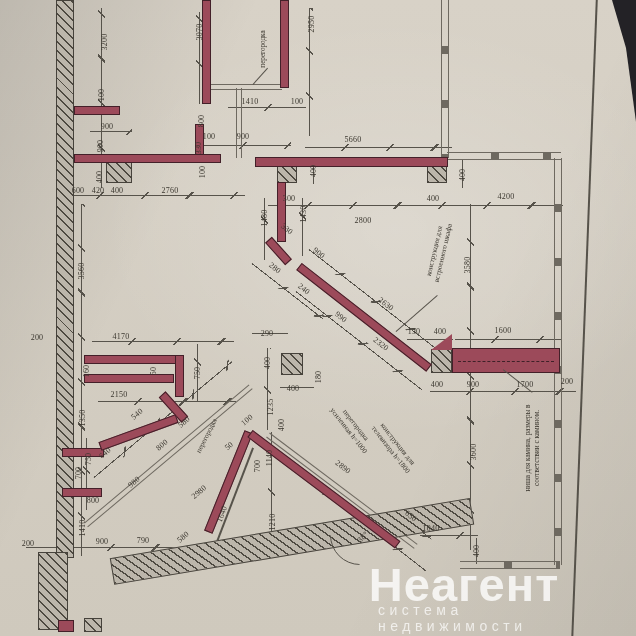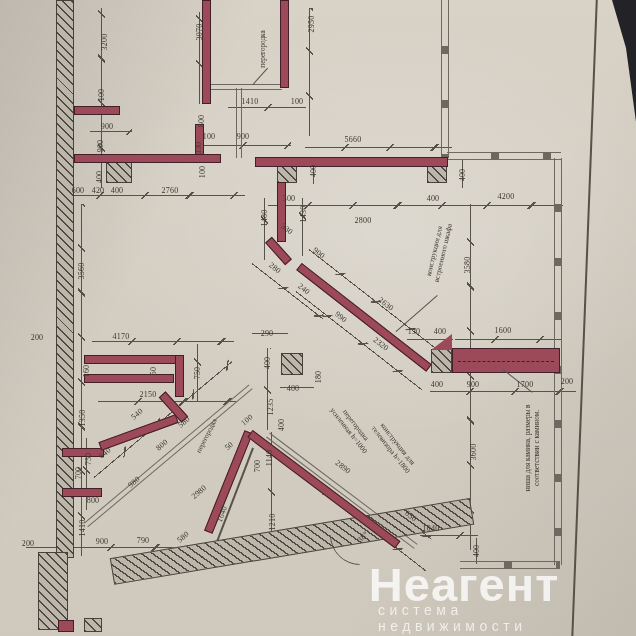--- a/index.html
+++ b/index.html
@@ -184,21 +184,21 @@
       <span class="dim" style="left: 121px; top: 336px; transform: translate(-50%, -50%) rotate(0deg);">4170</span>
       <span class="dim" style="left: 267px; top: 333px; transform: translate(-50%, -50%) rotate(0deg);">290</span>
       <span class="dim" style="left: 267px; top: 363px; transform: translate(-50%, -50%) rotate(-90deg);">400</span>
       <span class="dim" style="left: 293px; top: 388px; transform: translate(-50%, -50%) rotate(0deg);">400</span>
       <span class="dim" style="left: 318px; top: 377px; transform: translate(-50%, -50%) rotate(-90deg);">180</span>
       <span class="dim" style="left: 270px; top: 407px; transform: translate(-50%, -50%) rotate(-90deg);">1235</span>
       <span class="dim" style="left: 281px; top: 425px; transform: translate(-50%, -50%) rotate(-90deg);">400</span>
       <span class="dim" style="left: 86px; top: 371px; transform: translate(-50%, -50%) rotate(-90deg);">160</span>
       <span class="dim" style="left: 153px; top: 371px; transform: translate(-50%, -50%) rotate(-90deg);">50</span>
       <span class="dim" style="left: 197px; top: 373px; transform: translate(-50%, -50%) rotate(-90deg);">750</span>
-      <span class="dim" style="left: 119px; top: 394px; transform: translate(-50%, -50%) rotate(0deg); margin-left: 29px;">2150</span>
+      <span class="dim" style="left: 119px; top: 394px; transform: translate(-50%, -50%) rotate(0deg);">2150</span>
       <span class="dim" style="left: 82px; top: 418px; transform: translate(-50%, -50%) rotate(-90deg);">1350</span>
       <span class="dim" style="left: 137px; top: 414px; transform: translate(-50%, -50%) rotate(-40deg);">540</span>
       <span class="dim" style="left: 184px; top: 422px; transform: translate(-50%, -50%) rotate(-40deg);">580</span>
       <span class="dim" style="left: 162px; top: 445px; transform: translate(-50%, -50%) rotate(-40deg);">800</span>
       <span class="dim" style="left: 134px; top: 482px; transform: translate(-50%, -50%) rotate(-40deg);">980</span>
       <span class="dim" style="left: 105px; top: 453px; transform: translate(-50%, -50%) rotate(-40deg);">640</span>
       <span class="dim" style="left: 88px; top: 459px; transform: translate(-50%, -50%) rotate(-90deg);">750</span>
       <span class="dim" style="left: 78px; top: 473px; transform: translate(-50%, -50%) rotate(-90deg);">700</span>
       <span class="dim" style="left: 93px; top: 500px; transform: translate(-50%, -50%) rotate(0deg);">800</span>
       <span class="dim" style="left: 82px; top: 528px; transform: translate(-50%, -50%) rotate(-90deg);">1410</span>

